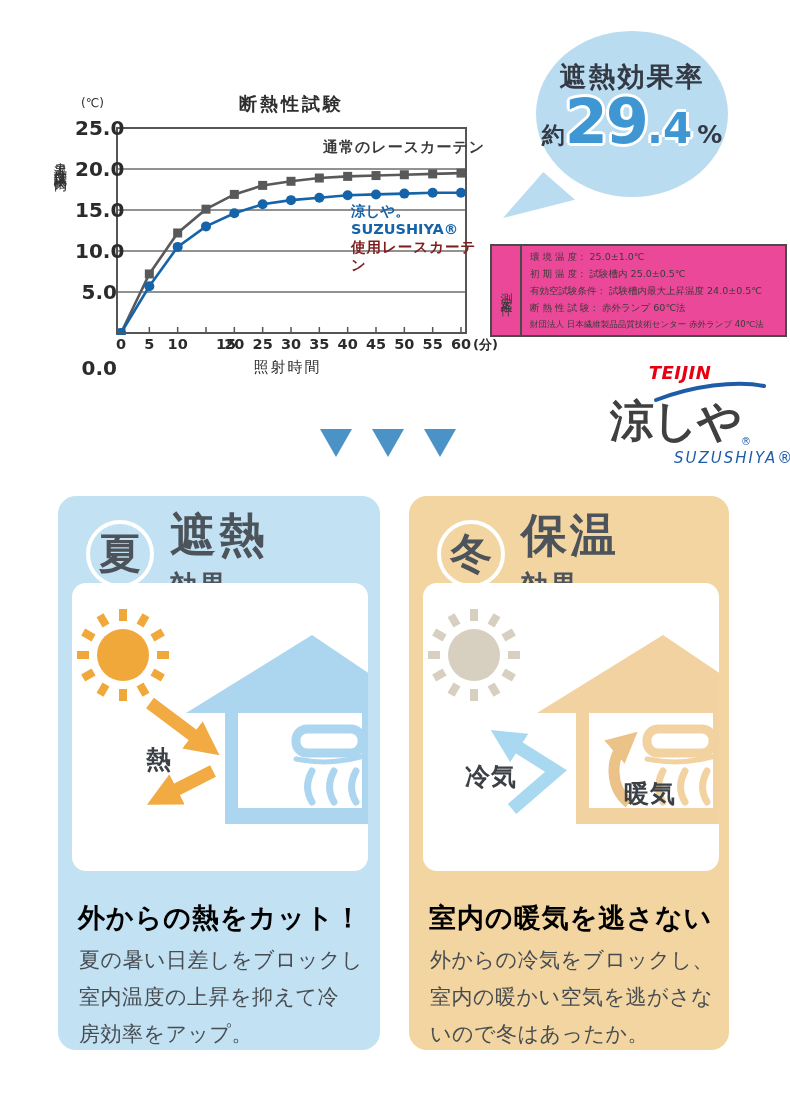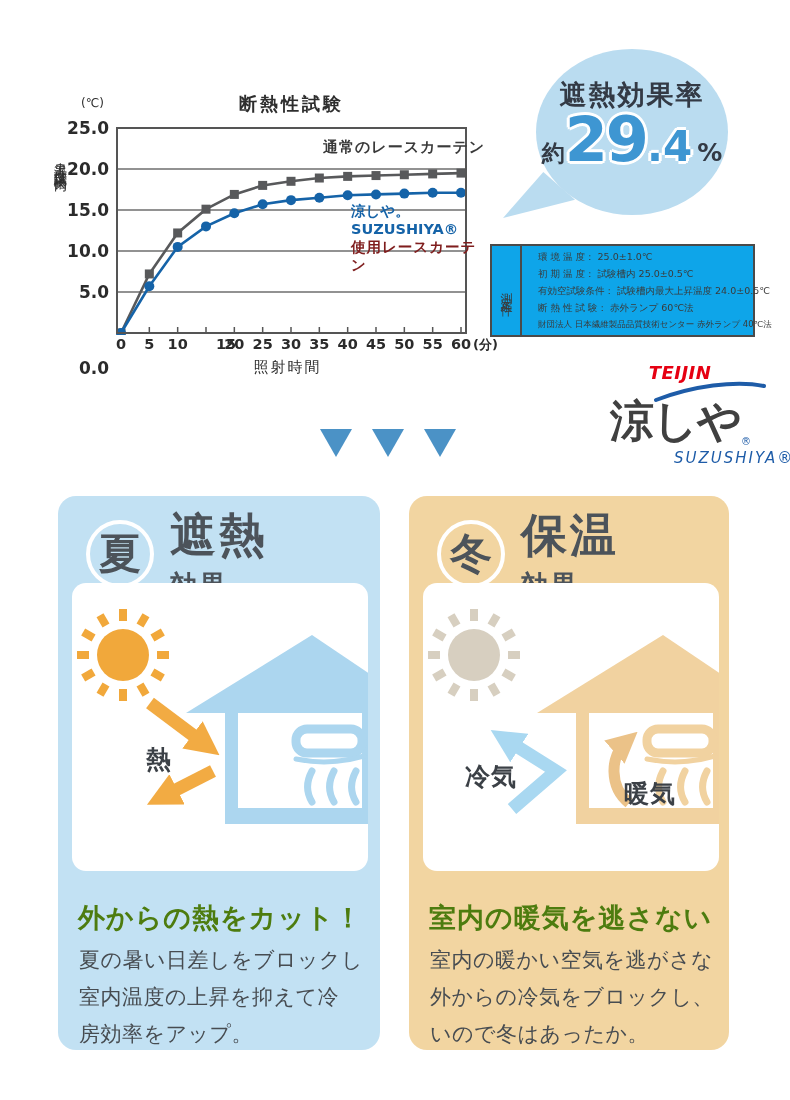--- a/index.html
+++ b/index.html
@@ -10,48 +10,48 @@
   .chart-block { position:absolute; left:55px; top:90px; width:445px; height:300px; }
   .chart-title { position:absolute; left:60px; top:2px; width:353px; text-align:center;
                  font-size:18px; font-weight:bold; color:#2e2e2e; letter-spacing:3px; }
   .y-unit { position:absolute; left:26px; top:6px; font-size:12px; color:#2e2e2e; }
   .y-axis-label { position:absolute; left:-4px; top:62px; writing-mode:vertical-rl;
                   font-size:13px; color:#2e2e2e; letter-spacing:2px; }
   .plot { position:absolute; left:60px; top:36px; }
   .xtick { position:absolute; top:246px; transform:translateX(-50%);
            font-size:14.5px; font-weight:bold; color:#2b2b2b; }
   .xtick.unit { transform:none; font-size:13px; }
-  .ytick { position:absolute; left:12px; width:42px; text-align:right; transform:translateY(-50%);
-           font-size:17px; font-weight:bold; color:#2b2b2b; }
+  .ytick { position:absolute; left:20px; width:42px; text-align:right; transform:translateY(-50%);
+           font-size:20px; font-weight:bold; color:#2b2b2b; }
   .x-axis-title { position:absolute; left:56px; top:268px; width:353px; text-align:center;
                   font-size:15px; color:#2e2e2e; letter-spacing:2px; }
   .legend-normal { position:absolute; left:268px; top:48px; font-size:15px; font-weight:bold;
                    color:#3a3a3a; letter-spacing:1px; }
   .legend-product { position:absolute; left:296px; top:112px; width:140px; 
                     font-weight:bold; line-height:18px; }
   .legend-product .l1 { font-size:14.5px; color:#1563A8; }
   .legend-product .l2 { font-size:14.5px; color:#7f1d1d; letter-spacing:1px; }
 
   
   .bubble-tail { position:absolute; left:503px; top:172px; width:72px; height:48px;
                  background:#BADCF0; clip-path:polygon(0 96%, 56% 0, 100% 58%); }
-  .bubble { position:absolute; left:536px; top:49px; width:192px; height:166px;
+  .bubble { position:absolute; left:536px; top:31px; width:192px; height:166px;
             border-radius:50%; background:#BADCF0; text-align:center; }
   .bubble-label { margin-top:28px; font-size:27px; font-weight:bold; color:#333A45; letter-spacing:2px; }
   .bubble-num { display:flex; align-items:baseline; justify-content:center; margin-top:-4px; }
   .approx { font-size:23px; font-weight:bold; color:#333A45; }
   .n-int { font-size:62px; font-weight:800; color:#3E96D2; line-height:1; letter-spacing:-2px;
            text-shadow:-3px 0 #fff,3px 0 #fff,0 -3px #fff,0 3px #fff,-2px -2px #fff,2px 2px #fff,-2px 2px #fff,2px -2px #fff; }
   .n-dec { font-size:42px; font-weight:800; color:#3E96D2; line-height:1;
            text-shadow:-3px 0 #fff,3px 0 #fff,0 -3px #fff,0 3px #fff,-2px -2px #fff,2px 2px #fff; }
   .pct { font-size:25px; font-weight:bold; color:#333A45; margin-left:5px; }
 
   
-  .conditions { position:absolute; left:490px; top:244px; width:265px; height:93px;
-                border:2px solid #4a4a4a; display:flex; background:#0ea5e9;gap:8px; }
+  .conditions { position:absolute; left:490px; top:244px; width:297px; height:93px;
+                border:2px solid #4a4a4a; display:flex; background:#ec4899; }
   .cond-side { width:30px; border-right:2px solid #4a4a4a; display:flex; align-items:center;
                justify-content:center; writing-mode:vertical-rl; text-orientation:upright;
                font-size:12px; color:#3a3a3a; letter-spacing:4px; }
   .cond-rows { flex:1; padding:5px 3px 4px 8px; display:flex; flex-direction:column; justify-content:space-between; }
   .cond-row { font-size:9.5px; color:#3a3a3a; white-space:nowrap; }
   .cond-foot { font-size:8.5px; }
 
   
   .teijin { position:absolute; left:638px; top:362px; width:84px; text-align:center;
             font-size:18px; font-weight:800; font-style:italic; color:#E60012; letter-spacing:.5px; }
@@ -78,21 +78,21 @@
   .card-title .big { font-size:46px; letter-spacing:3px; }
   .card-title .small { font-size:27px; letter-spacing:2px; }
   .illus { position:absolute; left:14px; top:87px; width:296px; height:288px;
            background:#fff; border-radius:14px; overflow:hidden; }
   .illus svg { position:absolute; left:0; top:0; }
   .lbl { position:absolute; font-weight:bold; color:#3B4046; font-size:25px; letter-spacing:1px; }
   .lbl-heat { left:74px; top:160px; }
   .lbl-cold { left:42px; top:177px; }
   .lbl-warm { left:201px; top:194px; }
   .card-heading { position:absolute; left:20px; top:404px; font-size:27px; font-weight:bold;
-                  color:#4d7c0f; letter-spacing:1px; white-space:nowrap; }
+                  color:#000000; letter-spacing:1px; white-space:nowrap; }
   .card-body { position:absolute; left:21px; top:446px; font-size:21px; color:#474C51;
                line-height:37px; letter-spacing:.5px; }
 </style>
 </head>
 <body>
 
 <div class="canvas">
 
   <section class="chart-block">
     <div class="chart-title">断熱性試験</div>
@@ -329,19 +329,19 @@
           </g>
         </g>
         <polyline points="89,226 133,188 82,156" fill="none" stroke="#A9D8F1" stroke-width="13" marker-end="url(#ah-b)"></polyline>
         <path d="M206,220 C186,204 187,173 203,159" fill="none" stroke="#EBC288" stroke-width="11" marker-end="url(#ah-t)"></path>
       </svg>
       <div class="lbl lbl-cold">冷気</div>
       <div class="lbl lbl-warm">暖気</div>
     </div>
     <div class="card-heading">室内の暖気を逃さない</div>
     <div class="card-body">
+      <div>外からの冷気をブロックし、</div>
       <div>室内の暖かい空気を逃がさな</div>
-      <div>外からの冷気をブロックし、</div>
       <div>いので冬はあったか。</div>
     </div>
   </section>
 
 </div>
 
 </body></html>

